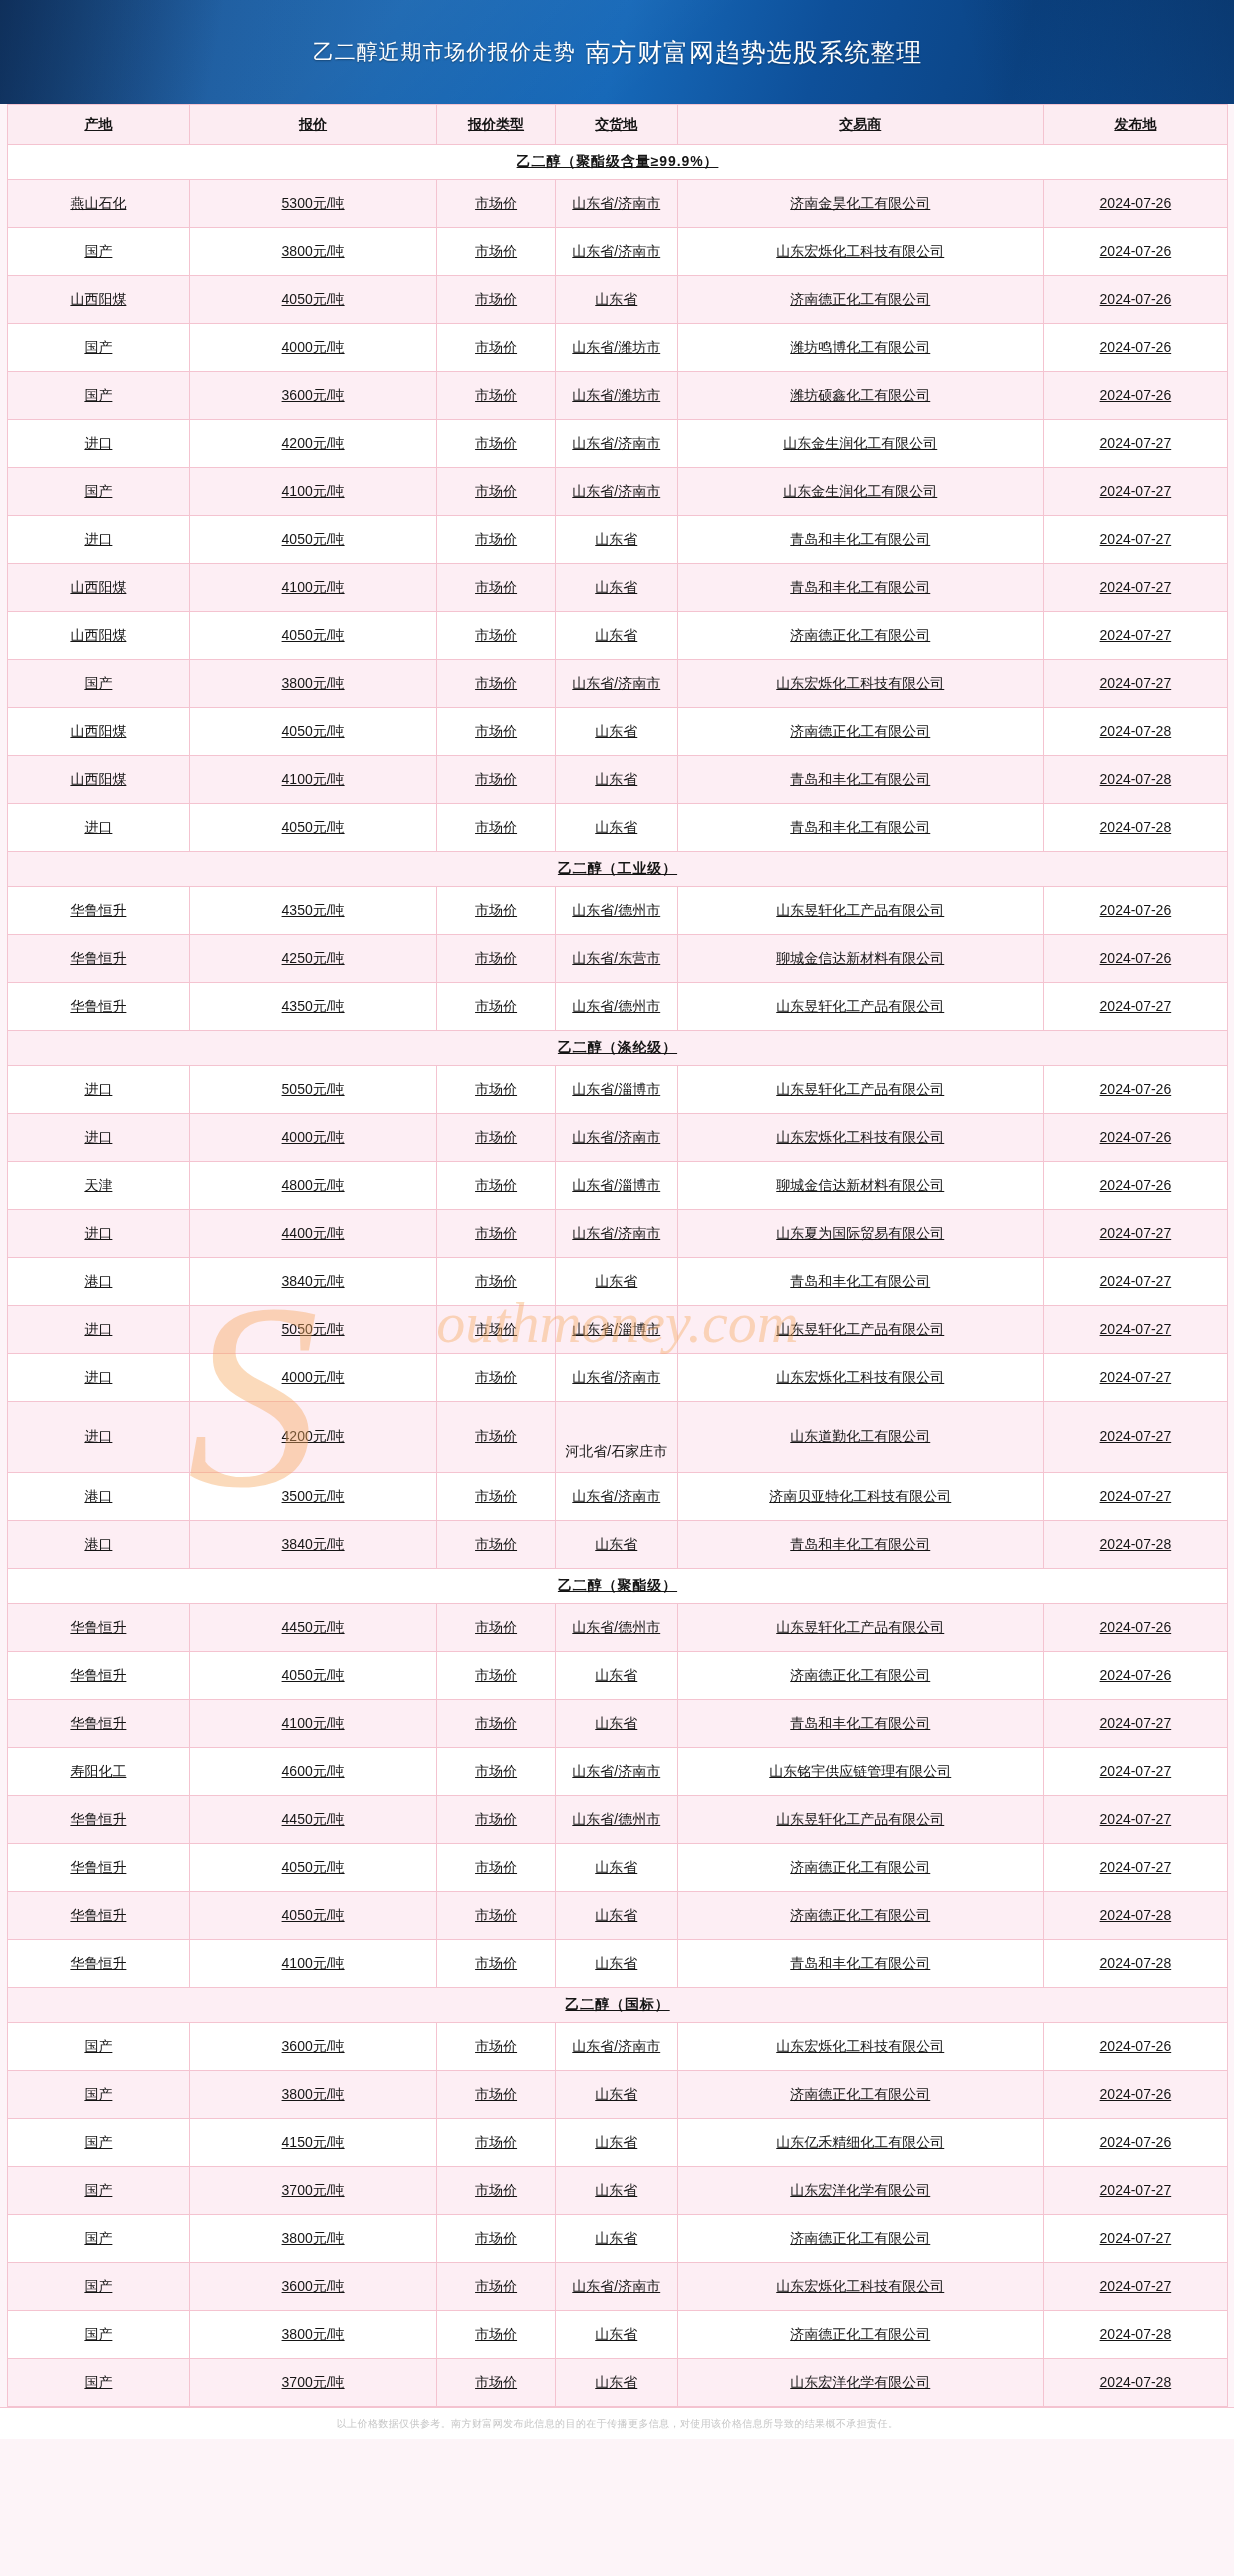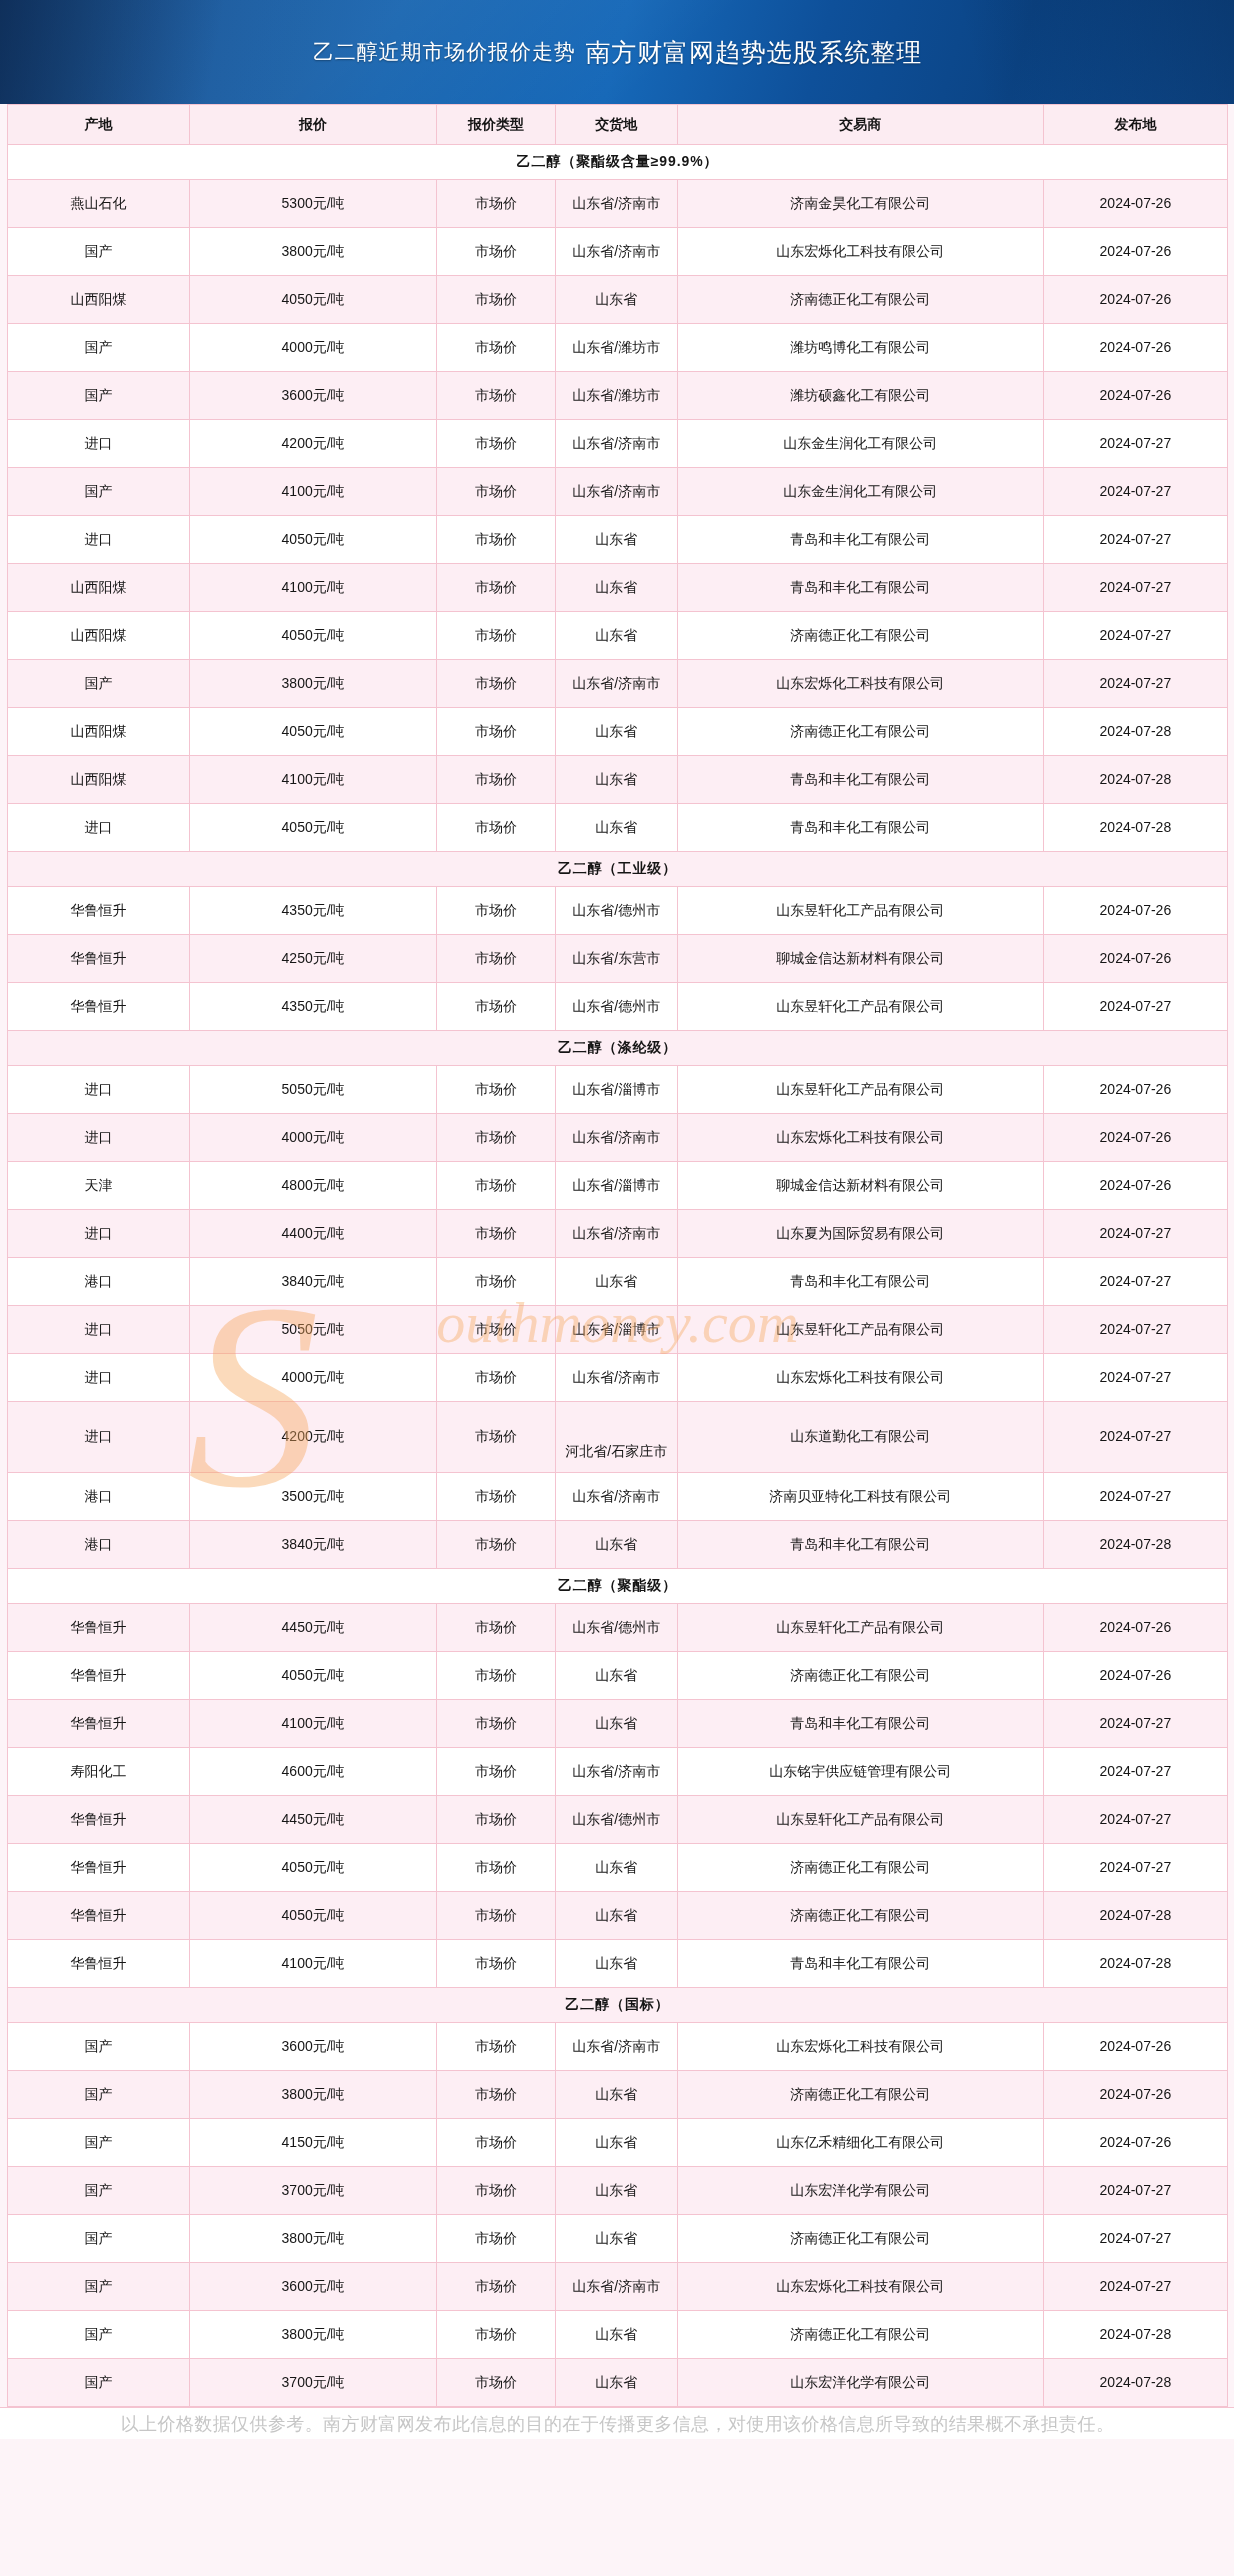--- a/index.html
+++ b/index.html
@@ -34,21 +34,21 @@
     background:
       linear-gradient(100deg, rgba(4,24,56,.55) 0%, rgba(4,24,56,0) 18%),
       linear-gradient(255deg, rgba(4,24,56,.45) 0%, rgba(4,24,56,0) 22%),
       linear-gradient(140deg, rgba(255,255,255,.07) 30%, rgba(255,255,255,0) 55%),
       linear-gradient(105deg,#0b3f7c 0%,#0f5096 14%,#1261ae 32%,#1668b8 50%,#0e509a 66%,#0b4485 82%,#1057a4 100%);
   }
   .banner .t1{font-size:21px;color:#fff;letter-spacing:0.9px;text-shadow:0 0.9px 1.8px rgba(0,0,0,.35);}
   .banner .t2{font-size:25px;color:#fff;letter-spacing:0.9px;text-shadow:0 0.9px 1.8px rgba(0,0,0,.35);}
 
   
-  .page{padding:0 7px;}
+  .page{padding:0 7px;text-decoration:underline;}
   table.price{
     width:100%;
     border-collapse:collapse;
     table-layout:fixed;
   }
   .price col.c0{width:14.9%;}
   .price col.c1{width:20.3%;}
   .price col.c2{width:9.7%;}
   .price col.c3{width:10.0%;}
   .price col.c4{width:30.0%;}
@@ -80,21 +80,21 @@
   .force-wrap{display:inline-block;max-width:105px;word-break:break-all;line-height:21px;margin-top:29px;}
 
   
   .disclaimer{
     background:#ffffff;
     border-top:0.9px solid var(--border-pink);
     height:32px;
     display:flex;
     align-items:center;
     justify-content:center;
-    font-size:18px;
+    font-size:10px;
     color:var(--footer-gray);
     letter-spacing:0.4px;
   }
   .bottom-strip{height:10.6px;background:var(--page-pink);}
 
   
   .watermark{
     position:absolute;
     top:1307px;
     left:50%;

